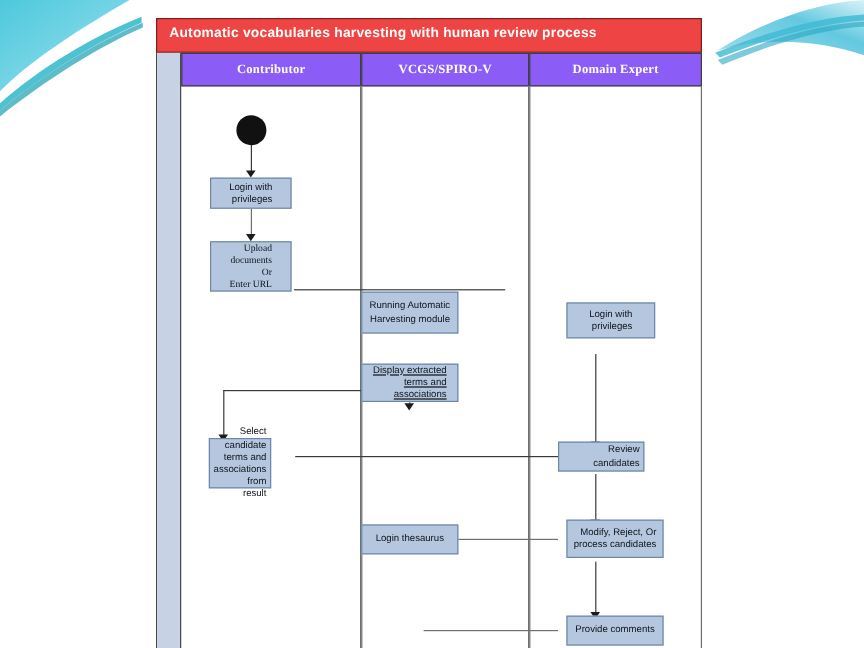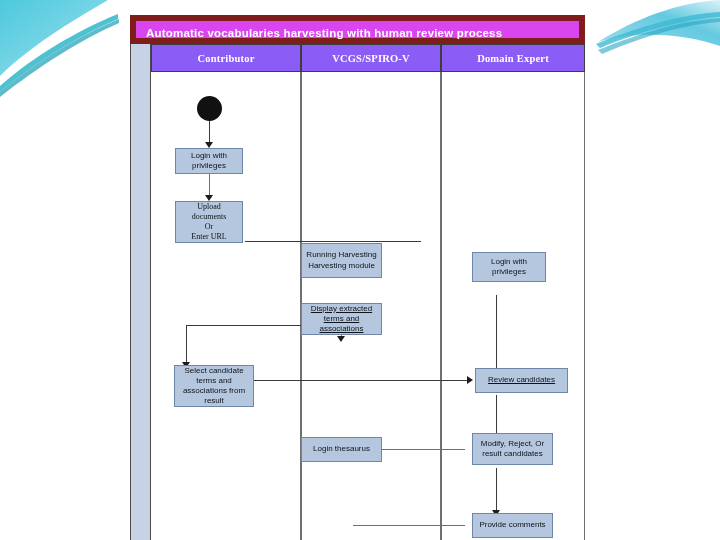--- a/index.html
+++ b/index.html
@@ -17,22 +17,22 @@
   .deco-tr{right:0;top:0;width:140px;height:115px;}
 
   
   .diagram{
     position:absolute;left:130px;top:15px;width:455px;height:530px;
     background:#ffffff;
     overflow:hidden;
   }
   .title-bar{
     position:absolute;left:0;top:0;width:455px;height:29px;
-    background:#d946ef;
-    border:6px solid #7f1d1d;
+    background:#ef4444;
+    border:1px solid #7f1d1d;
     box-sizing:border-box;
   }
   .title-text{
     position:absolute;left:10px;top:6px;
     font-size:11.5px;font-weight:bold;color:#ffffff;
     letter-spacing:0.2px;
     white-space:nowrap;
   }
   .grid{
     position:absolute;left:0;top:29px;width:455px;height:501px;
@@ -64,21 +64,21 @@
   }
   .lane-body.first{border-left:none;}
 
   
   .node{
     position:absolute;
     background:#b4c7de;
     border:1px solid #6e87a8;
     box-sizing:border-box;
     display:flex;align-items:center;justify-content:center;
-    text-align:center;
+    text-align:right;
     font-size:8px;color:#10131a;
     line-height:1.28;
     padding:2px 3px;
   }
   .start-node{
     position:absolute;
     background:#111111;border-radius:50%;
   }
   
   .ln{position:absolute;background:#3a3a3a;}
@@ -186,32 +186,32 @@
 
       <div class="node" style="left:44px;top:157px;width:68px;height:42px;font-family:Liberation Serif, serif;">
         <div>
           <div>Upload</div>
           <div>documents</div>
           <div>Or</div>
           <div>Enter URL</div>
         </div>
       </div>
 
-      <div class="node" style="left:43px;top:321px;width:80px;height:42px;">
+      <div class="node" style="left:43px;top:321px;width:52px;height:42px;">
         <div>
           <div>Select candidate</div>
           <div>terms and</div>
           <div>associations from</div>
           <div>result</div>
         </div>
       </div>
 
       <div class="node" style="left:170px;top:199px;width:81px;height:35px;">
         <div>
-          <div>Running Harvesting</div>
+          <div>Running Automatic</div>
           <div>Harvesting module</div>
         </div>
       </div>
 
       <div class="node" style="left:170px;top:259px;width:81px;height:32px;text-decoration:underline;">
         <div>
           <div>Display extracted</div>
           <div>terms and</div>
           <div>associations</div>
         </div>
@@ -224,28 +224,28 @@
       </div>
 
 
       <div class="node" style="left:341px;top:208px;width:74px;height:30px;">
         <div>
           <div>Login with</div>
           <div>privileges</div>
         </div>
       </div>
 
-      <div class="node" style="left:344px;top:324px;width:93px;height:25px;text-decoration:underline;">
+      <div class="node" style="left:334px;top:324px;width:72px;height:25px;">
         <div>Review candidates</div>
       </div>
 
       <div class="node" style="left:341px;top:389px;width:81px;height:32px;">
         <div>
           <div>Modify, Reject, Or</div>
-          <div>result candidates</div>
+          <div>process candidates</div>
         </div>
       </div>
 
       <div class="node" style="left:341px;top:469px;width:81px;height:25px;">
         <div>Provide comments</div>
       </div>
 
     </div>
   </div>
 </div>

